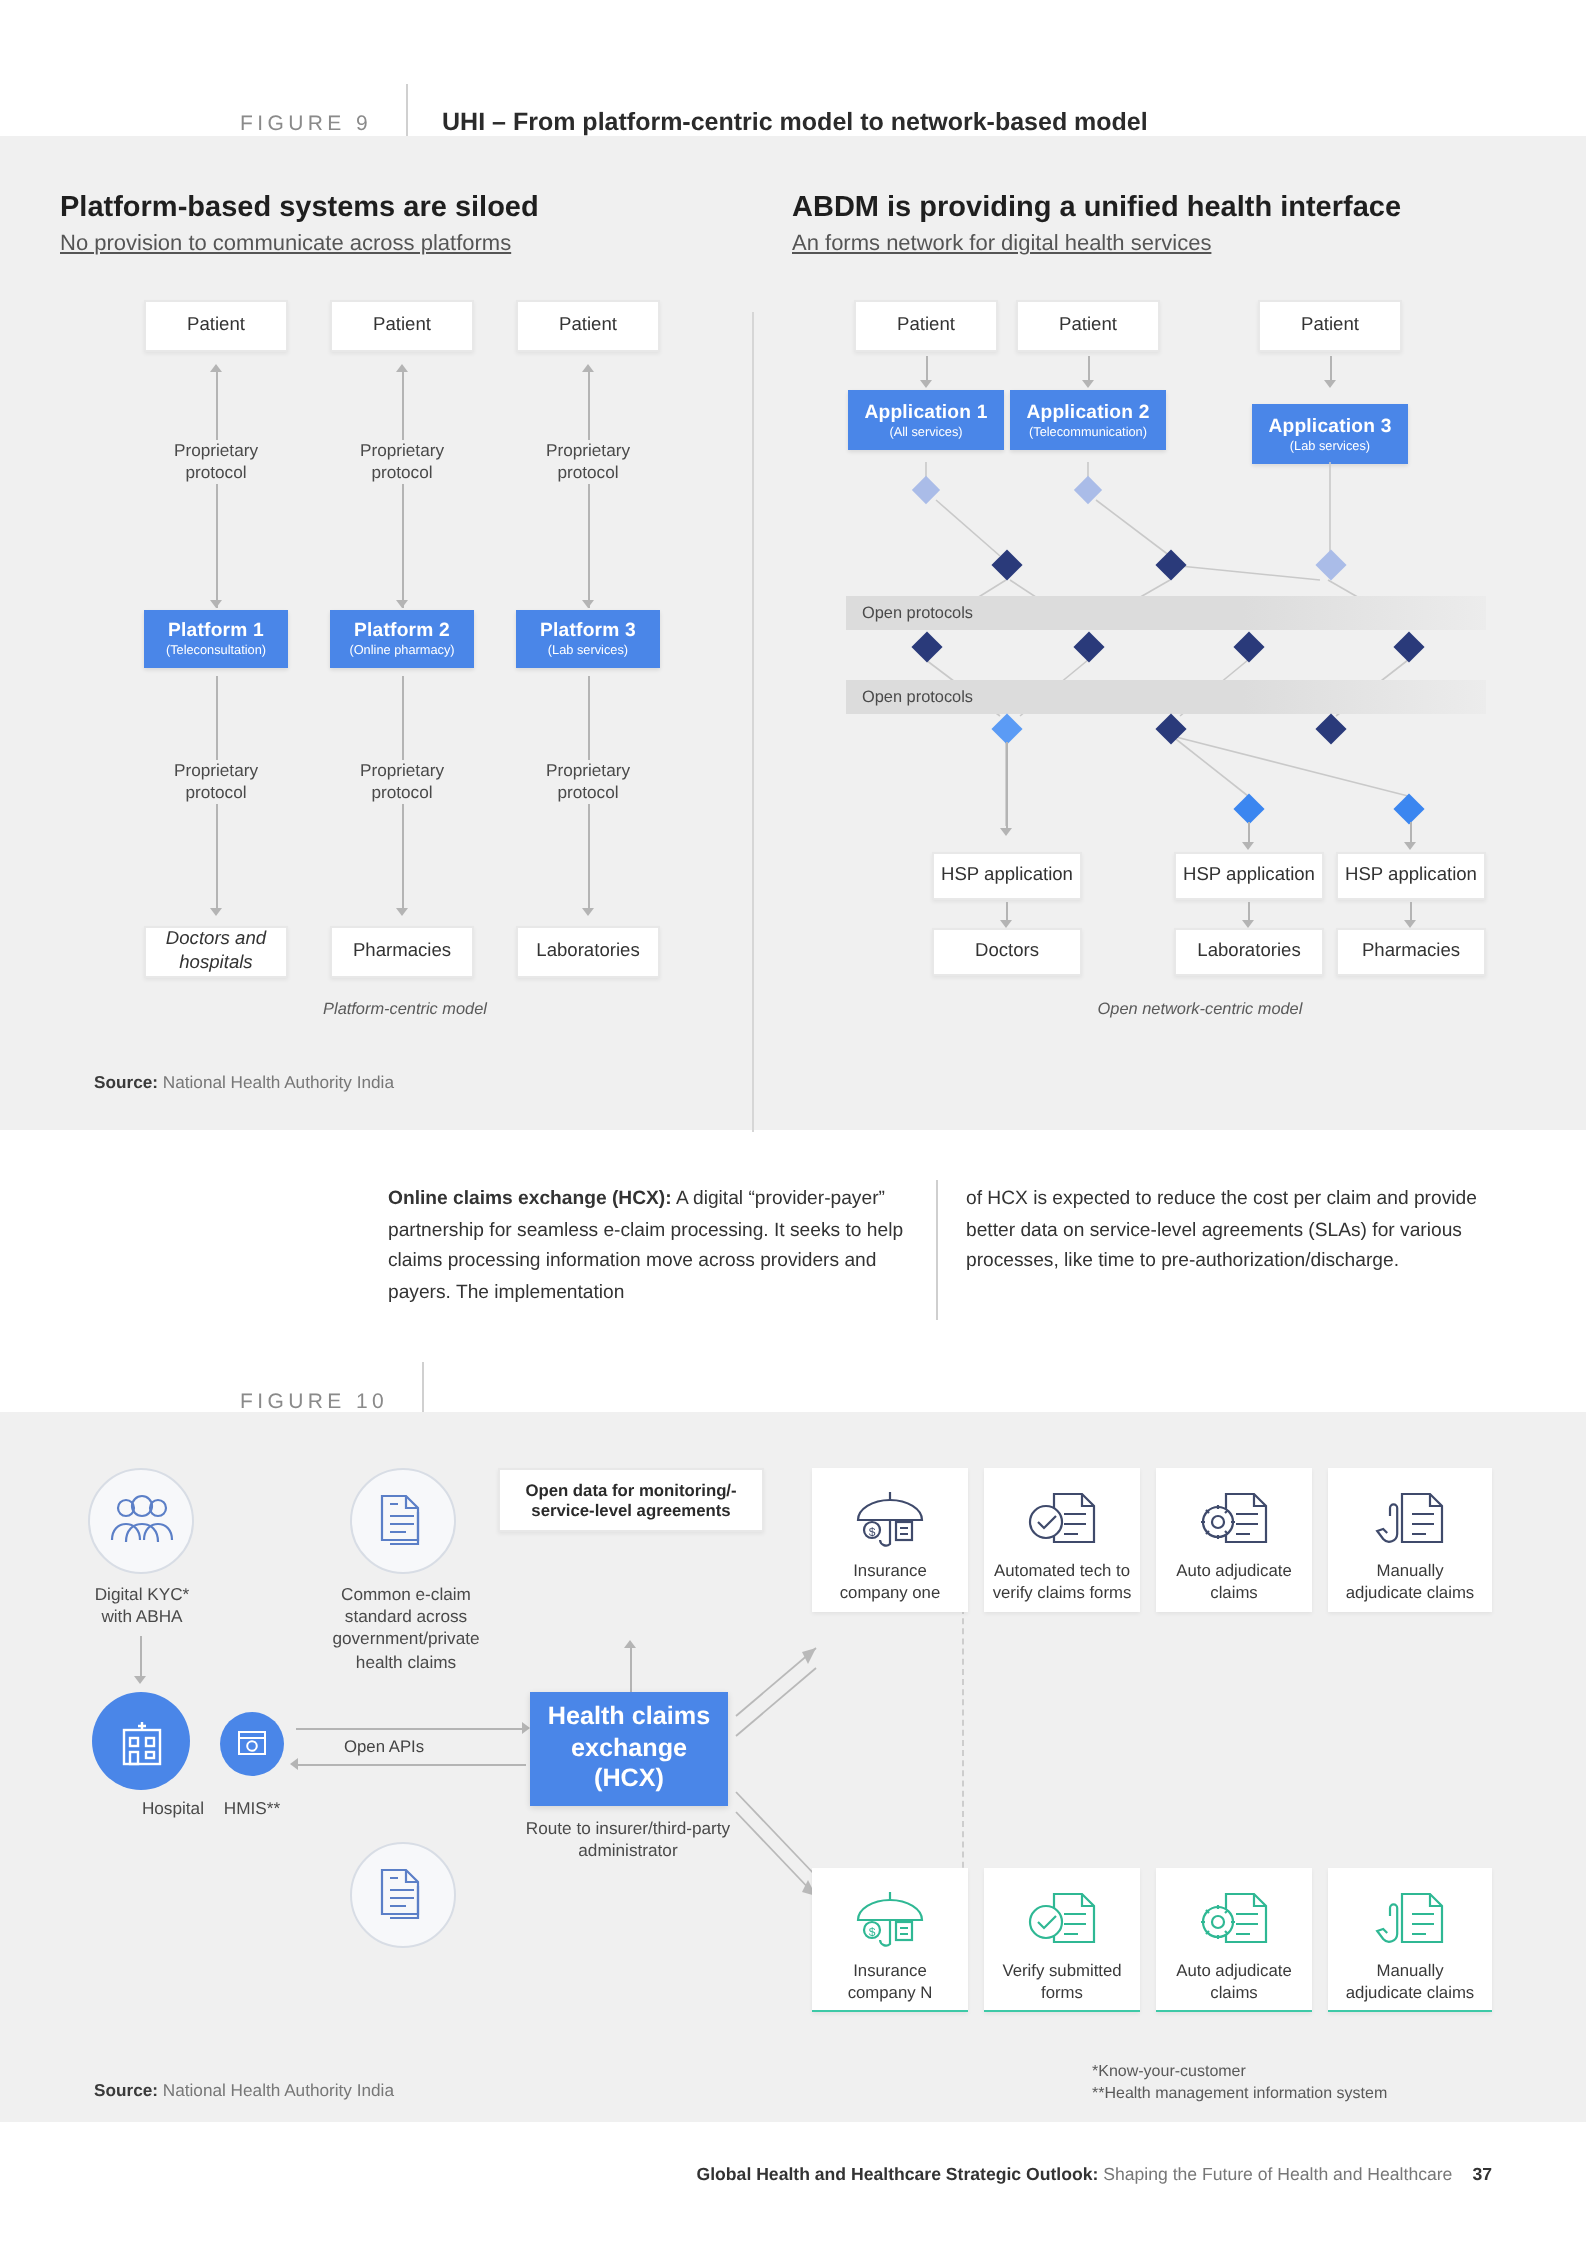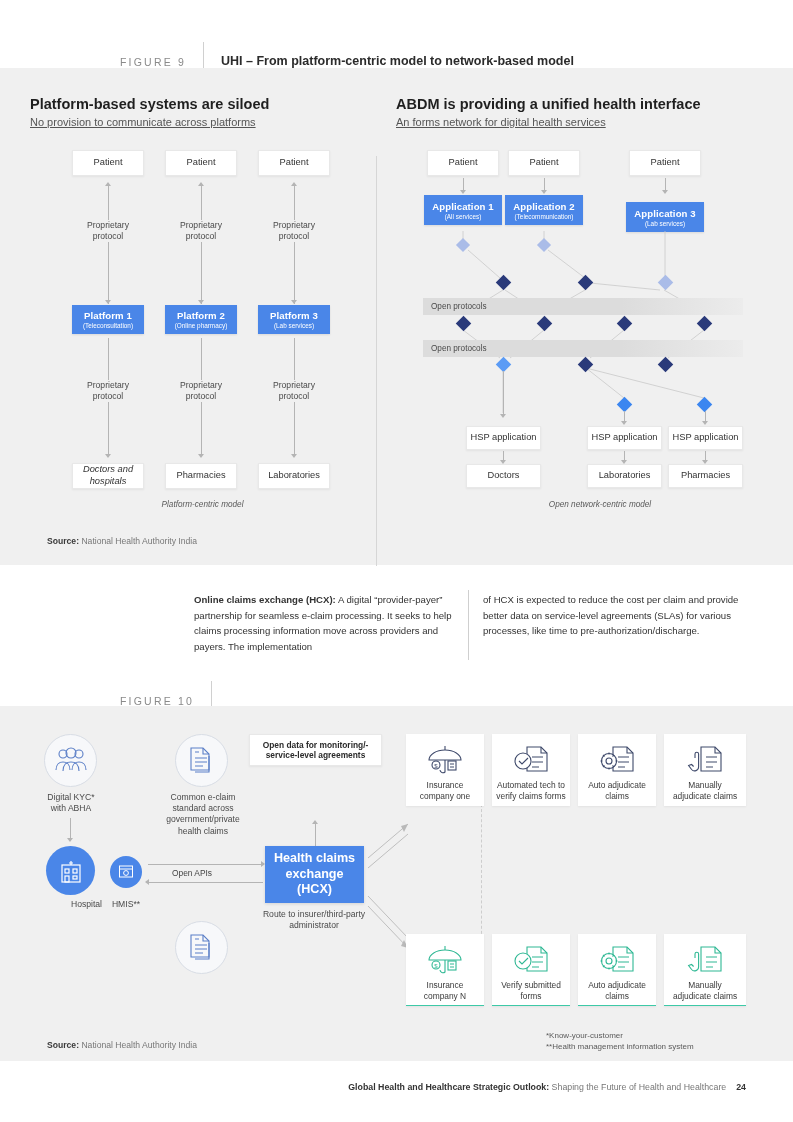--- a/index.html
+++ b/index.html
@@ -604,15 +604,15 @@
 **Health management information system</div>
 
   <div class="source" style="left:47px;top:334px;">
     <b>Source:</b>
     <span>National Health Authority India</span>
   </div>
 </div>
 
 <div class="footer">
   <div class="footer-text">
-    <b>Global Health and Healthcare Strategic Outlook:</b><span> Shaping the Future of Health and Healthcare</span><span class="footer-page">24</span>
+    <b>Global Health and Healthcare Strategic Outlook:</b><span> Shaping the Future of Health and Healthcare</span><span class="footer-page">37</span>
   </div>
 </div>
 
 </body></html>

